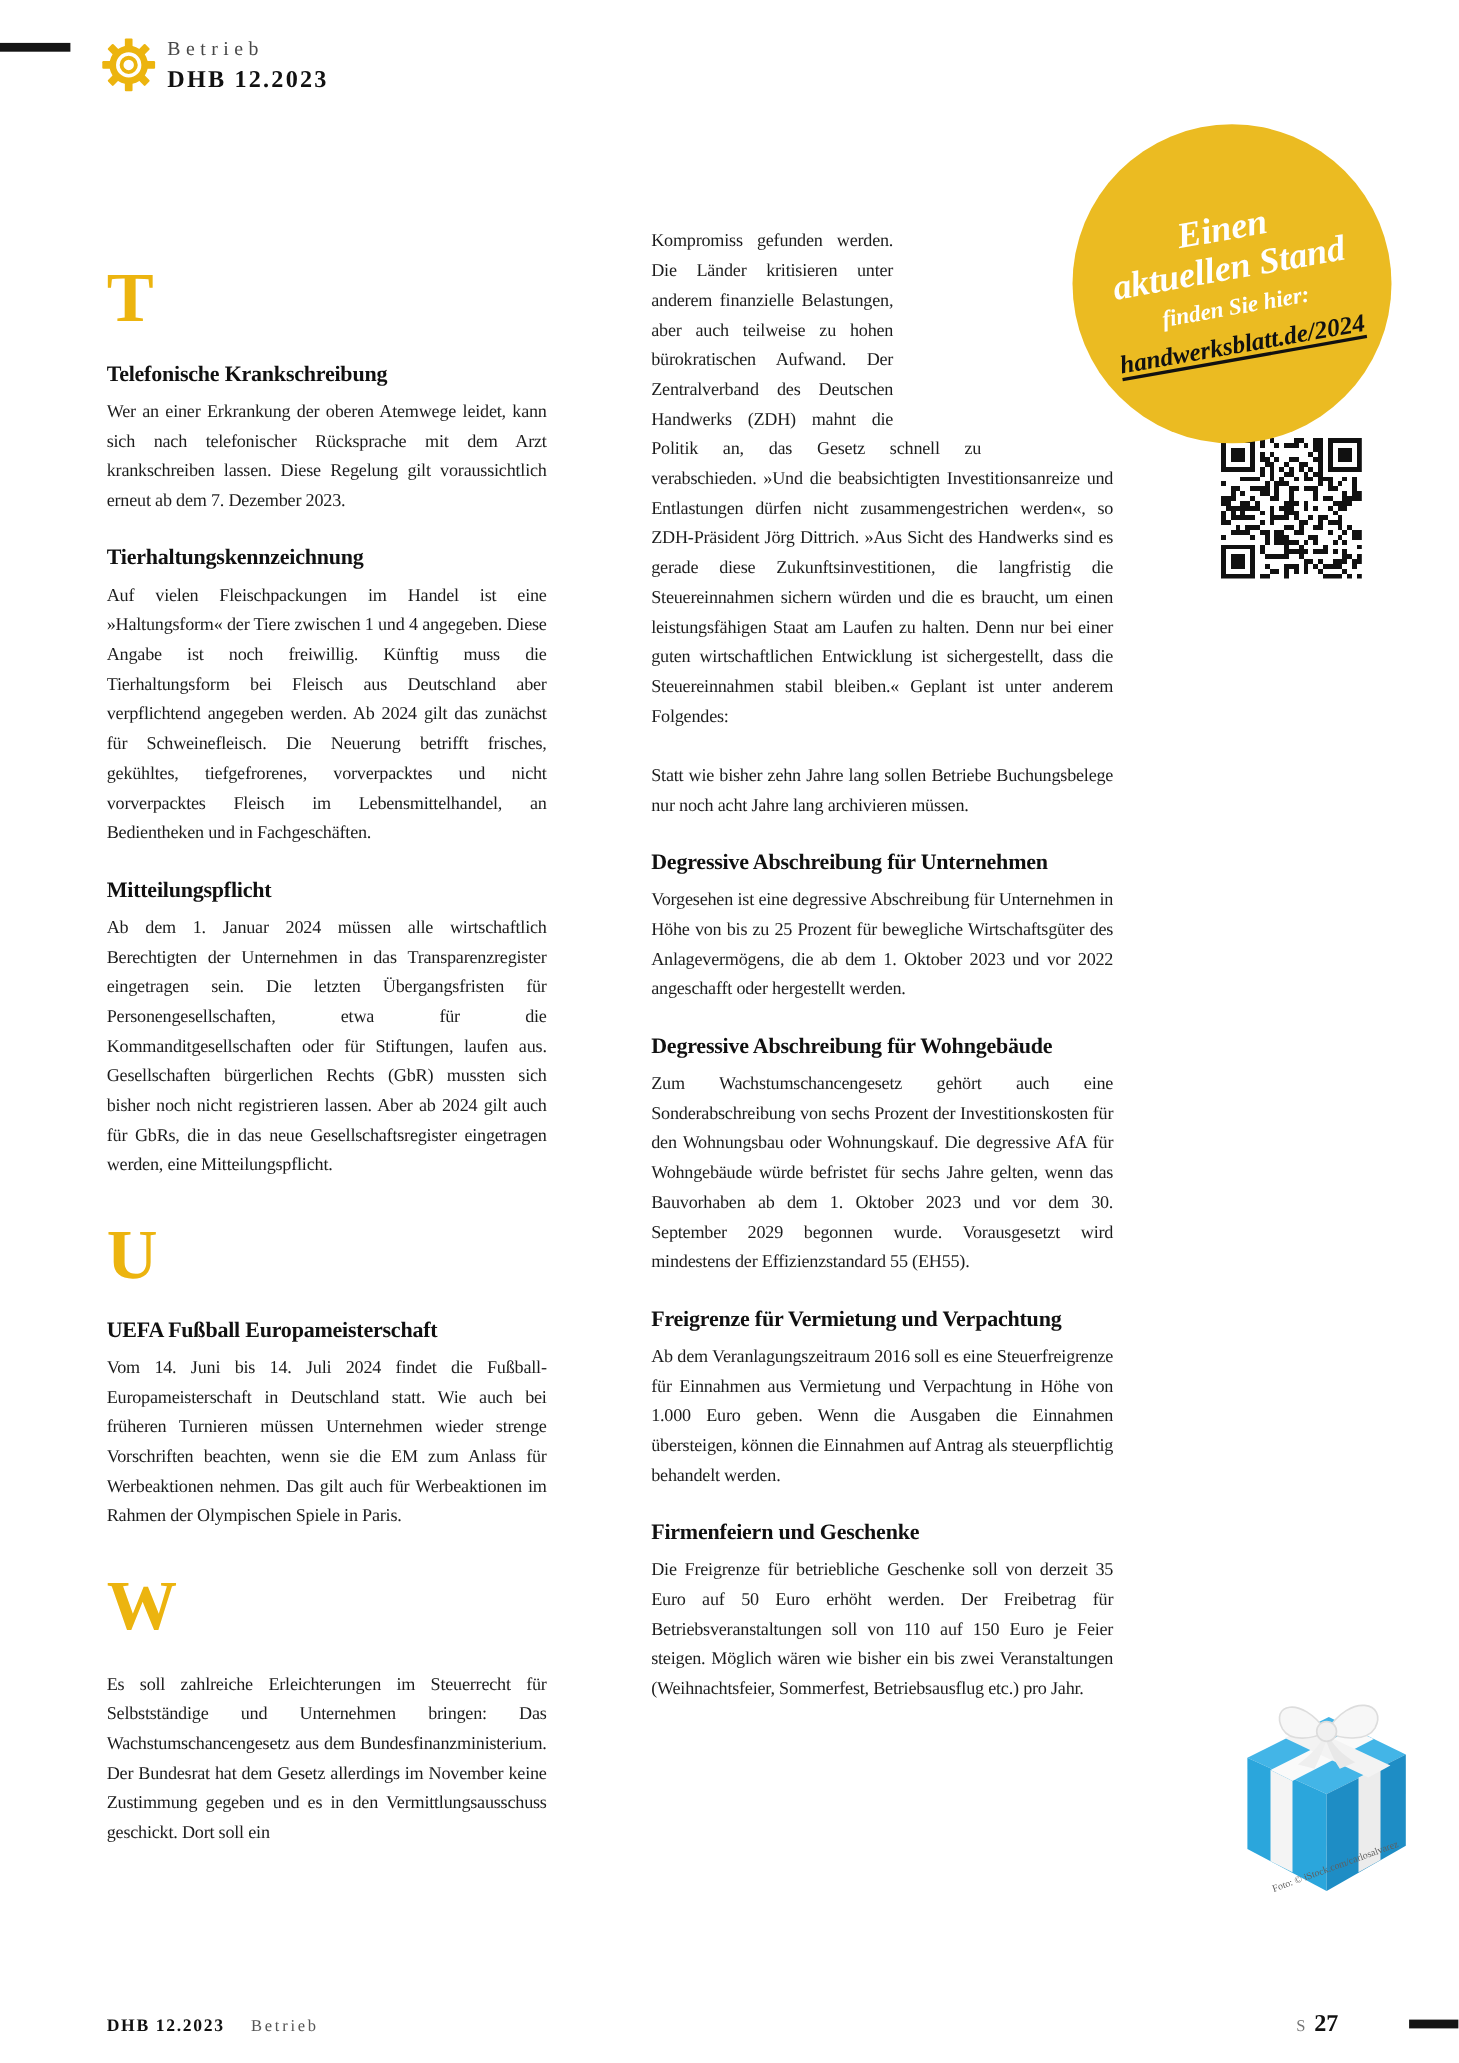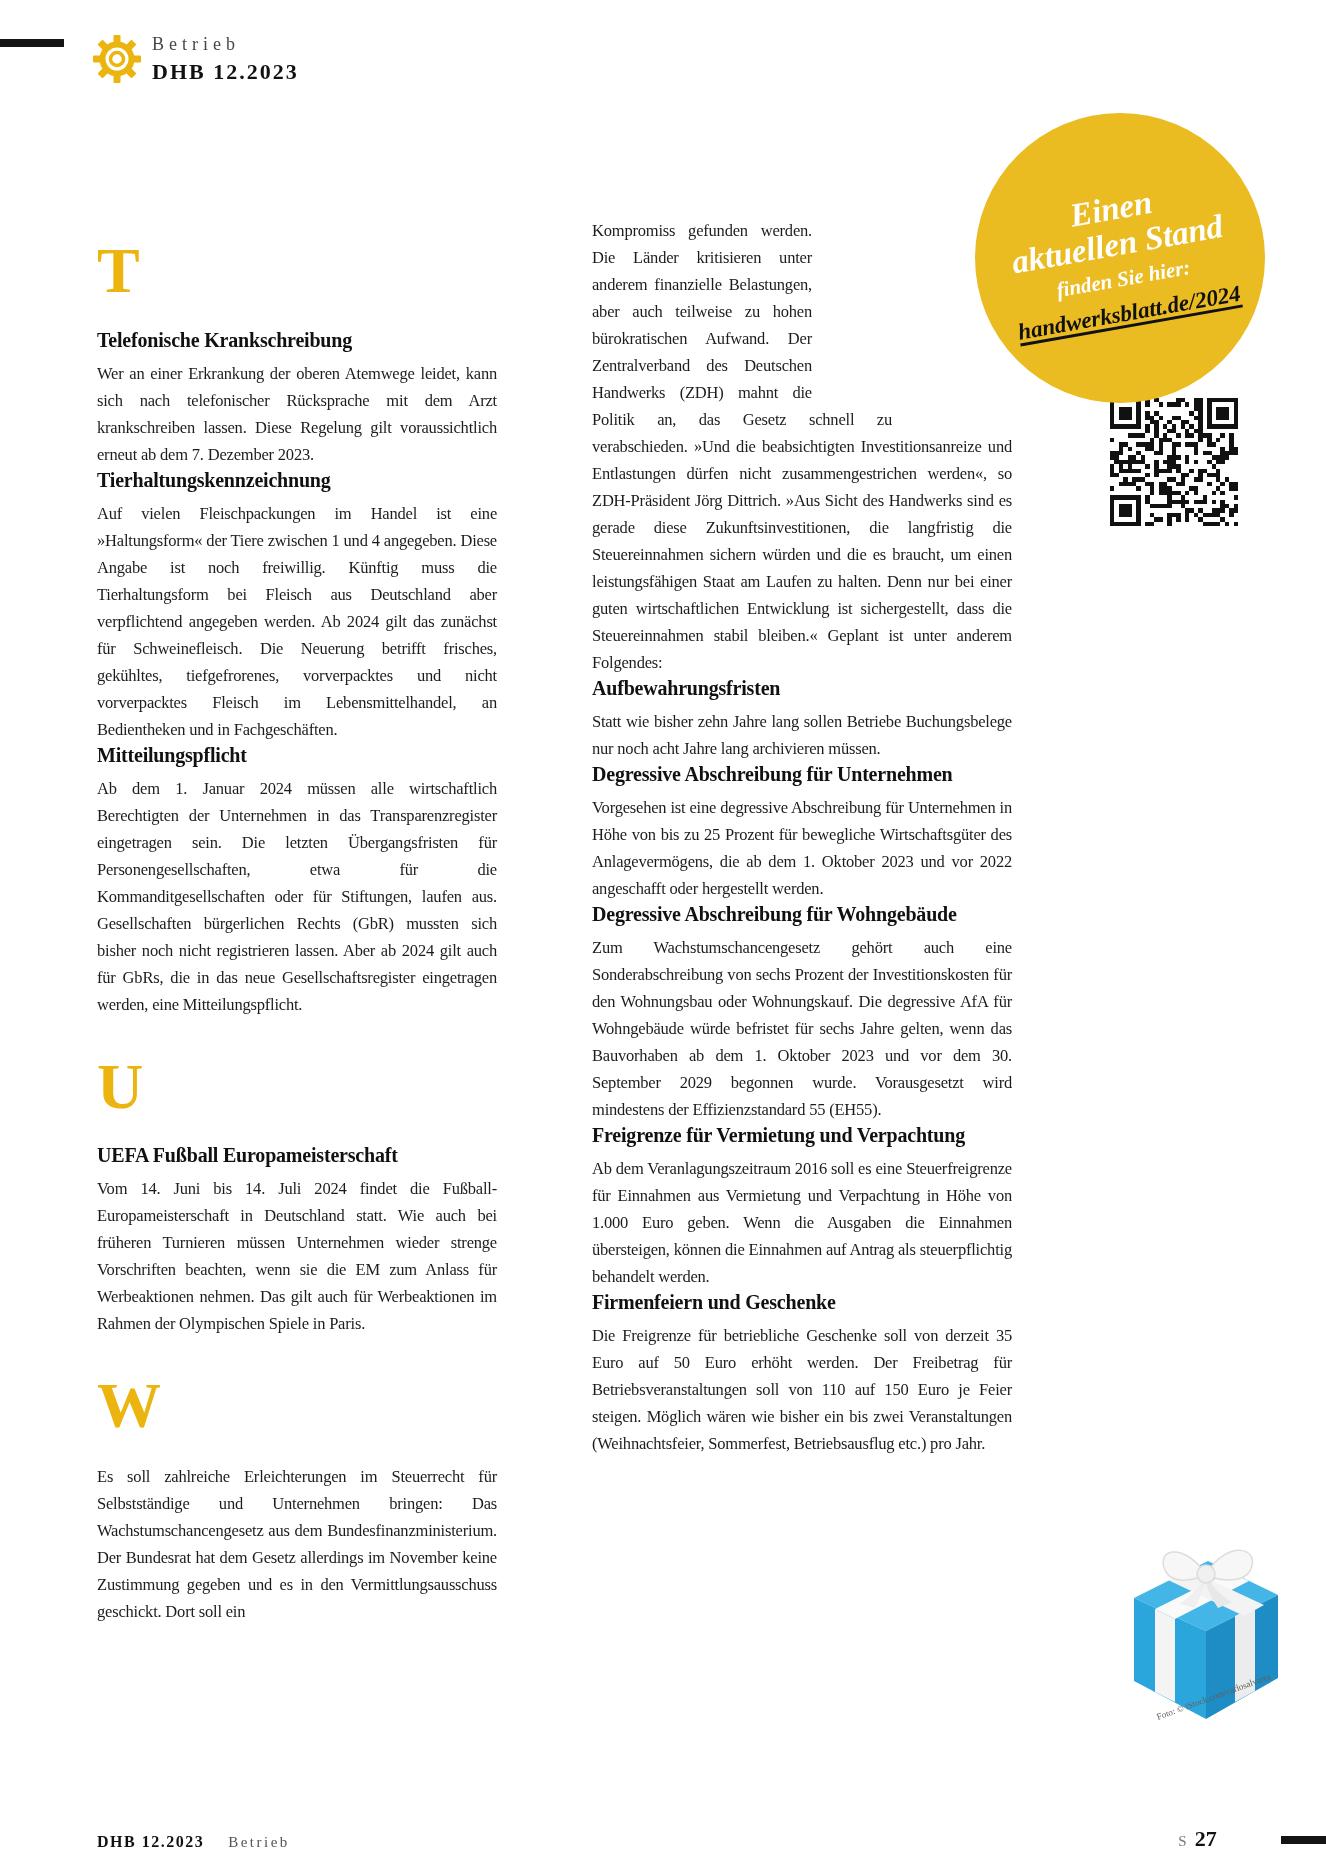--- a/index.html
+++ b/index.html
@@ -20,22 +20,22 @@
   .hdr-issue{font-size:22px;font-weight:bold;letter-spacing:2px;color:#111;margin-top:4px;}
   
   .col{position:absolute;}
   #col-left{left:97px;top:200px;width:400px;}
   #col-right{left:592px;top:205px;width:420px;}
   .big-letter{
     font-size:64px;font-weight:bold;color:var(--accent);
     line-height:0.9;margin:40px 0 28px 0;
   }
   #col-left .big-letter:first-child{margin-top:42px;}
-  .article{}
-  .article.first{margin-top:12px;}
+  .article{margin-top:27px;}
+  .article.first{margin-top:0;}
   .article h3{
     font-size:20px;line-height:25px;font-weight:bold;color:#111;
     margin:0 0 7px 0;letter-spacing:-0.2px;
   }
   .article p{
     margin:0;font-size:16.5px;line-height:27px;letter-spacing:-0.2px;
     text-align:justify;color:var(--ink);
   }
   .spacer1{float:right;width:200px;height:165px;}
   .spacer2{float:right;clear:right;width:120px;height:27px;}
@@ -118,21 +118,20 @@
         <p>Es soll zahlreiche Erleichterungen im Steuerrecht für Selbstständige und Unternehmen bringen: Das Wachstumschancengesetz aus dem Bundesfinanzministerium. Der Bundesrat hat dem Gesetz allerdings im November keine Zustimmung gegeben und es in den Vermittlungsausschuss geschickt. Dort soll ein</p>
       </section>
     </div>
   <div class="col" id="col-right">
       <section class="article first">
         <div class="spacer1"></div>
         <div class="spacer2"></div>
         <p>Kompromiss gefunden werden. Die Länder kritisieren unter anderem finanzielle Belastungen, aber auch teilweise zu hohen bürokratischen Aufwand. Der Zentralverband des Deutschen Handwerks (ZDH) mahnt die Politik an, das Gesetz schnell zu verabschieden. »Und die beabsichtigten Investitionsanreize und Entlastungen dürfen nicht zusammengestrichen werden«, so ZDH-Präsident Jörg Dittrich. »Aus Sicht des Handwerks sind es gerade diese Zukunftsinvestitionen, die langfristig die Steuereinnahmen sichern würden und die es braucht, um einen leistungsfähigen Staat am Laufen zu halten. Denn nur bei einer guten wirtschaftlichen Entwicklung ist sichergestellt, dass die Steuereinnahmen stabil bleiben.« Geplant ist unter anderem Folgendes:</p>
       </section>
       <section class="article">
-        <h3>Aufbewahrungsfristen</h3>
         <p>Statt wie bisher zehn Jahre lang sollen Betriebe Buchungsbelege nur noch acht Jahre lang archivieren müssen.</p>
       </section>
       <section class="article">
         <h3>Degressive Abschreibung für Unternehmen</h3>
         <p>Vorgesehen ist eine degressive Abschreibung für Unternehmen in Höhe von bis zu 25 Prozent für bewegliche Wirtschaftsgüter des Anlagevermögens, die ab dem 1. Oktober 2023 und vor 2022 angeschafft oder hergestellt werden.</p>
       </section>
       <section class="article">
         <h3>Degressive Abschreibung für Wohngebäude</h3>
         <p>Zum Wachstumschancengesetz gehört auch eine Sonderabschreibung von sechs Prozent der Investitionskosten für den Wohnungsbau oder Wohnungskauf. Die degressive AfA für Wohngebäude würde befristet für sechs Jahre gelten, wenn das Bauvorhaben ab dem 1. Oktober 2023 und vor dem 30. September 2029 begonnen wurde. Vorausgesetzt wird mindestens der Effizienzstandard 55 (EH55).</p>
       </section>

